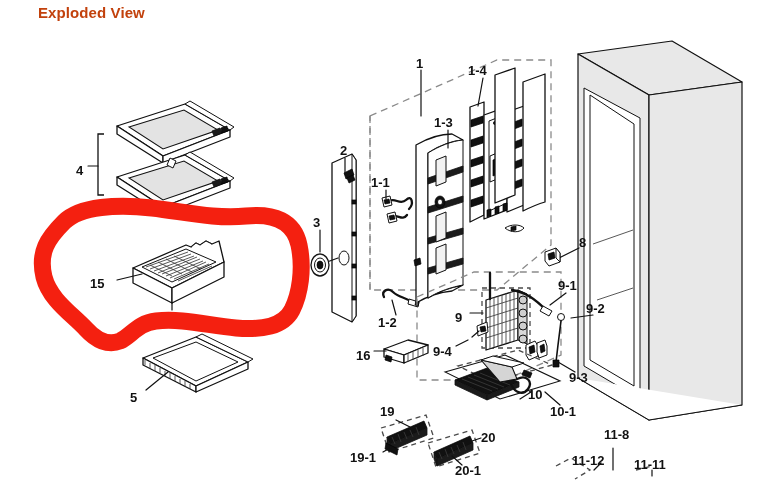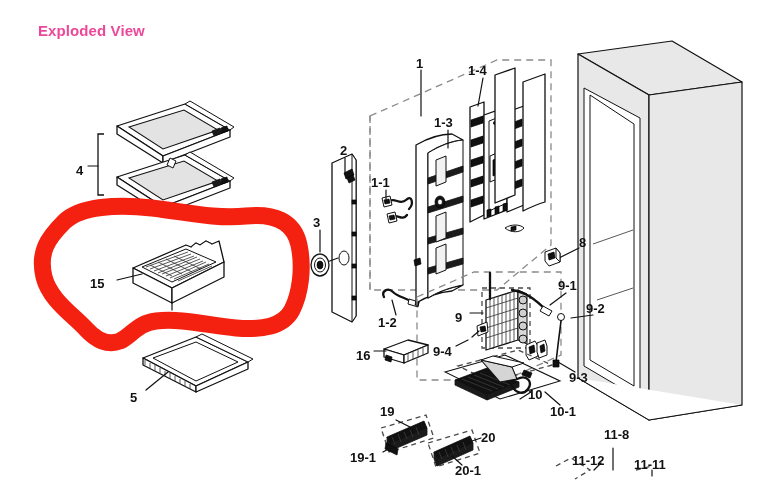--- a/index.html
+++ b/index.html
@@ -12,24 +12,24 @@
     width: 759px;
     height: 480px;
     position: relative;
     overflow: hidden;
     font-family: "Liberation Sans", sans-serif;
     -webkit-font-smoothing: antialiased;
   }
   #page-title {
     position: absolute;
     left: 38px;
-    top: 22px;
+    top: 4px;
     font-size: 15px;
     font-weight: bold;
-    color: #ec4899;
+    color: #c2410c;
     letter-spacing: 0.1px;
     white-space: nowrap;
   }
   #diagram-canvas {
     position: absolute;
     left: 0;
     top: 0;
     width: 759px;
     height: 480px;
   }

